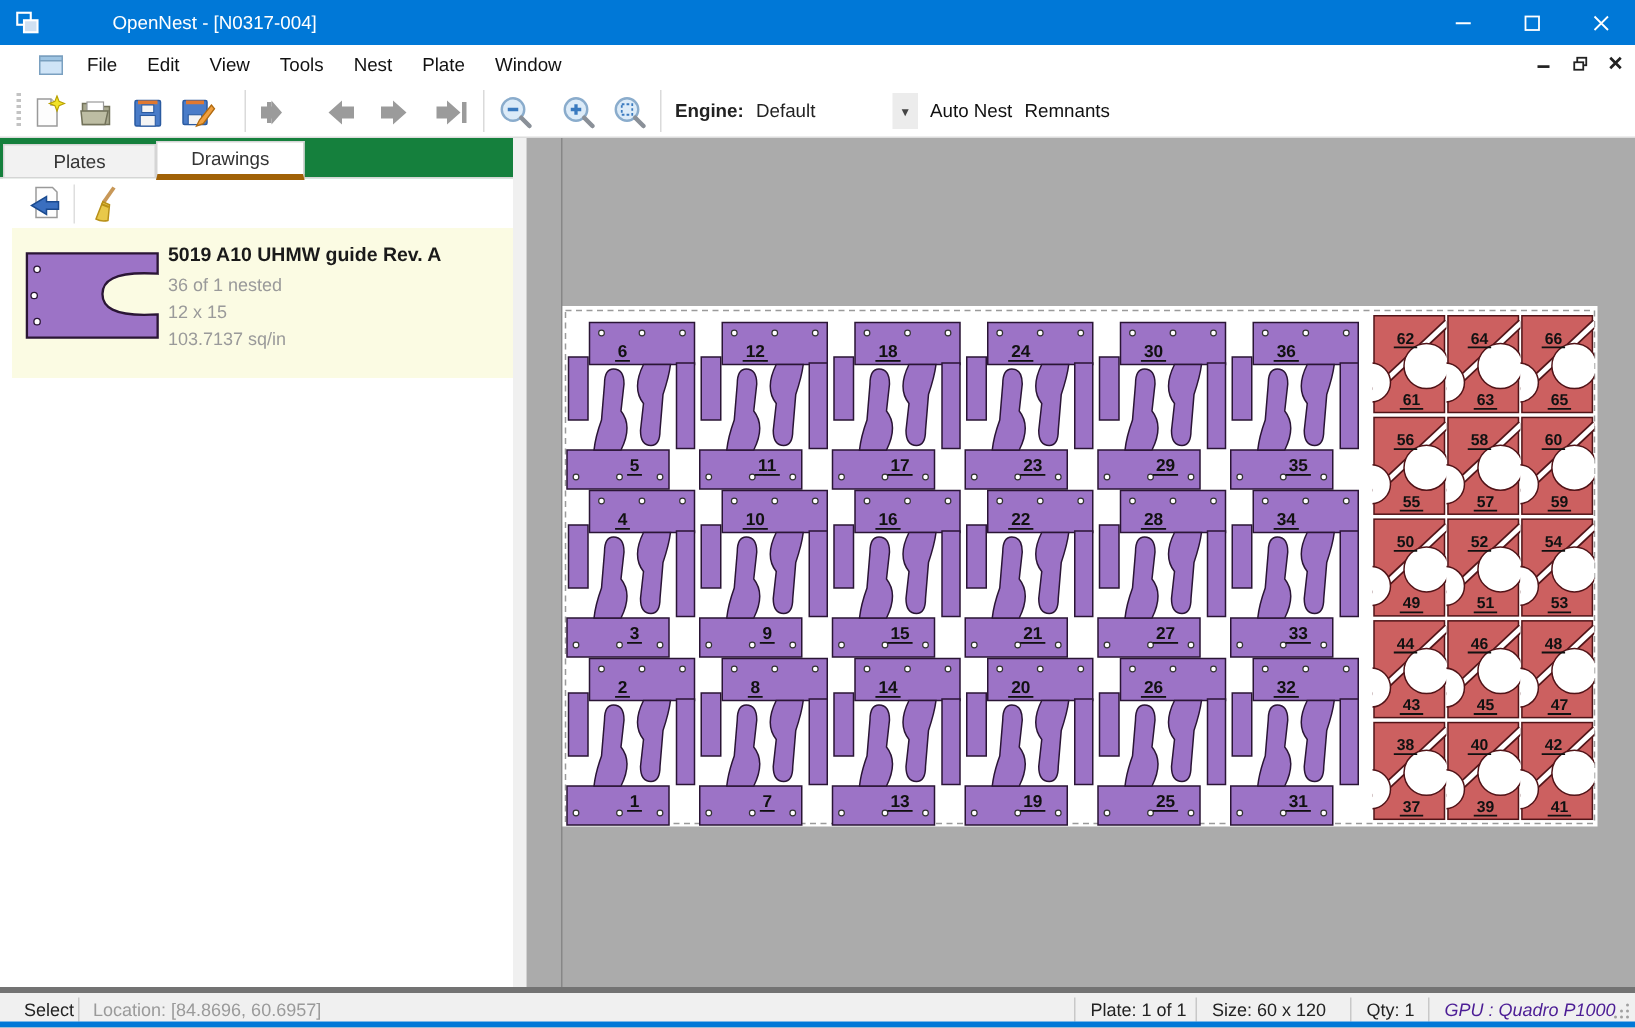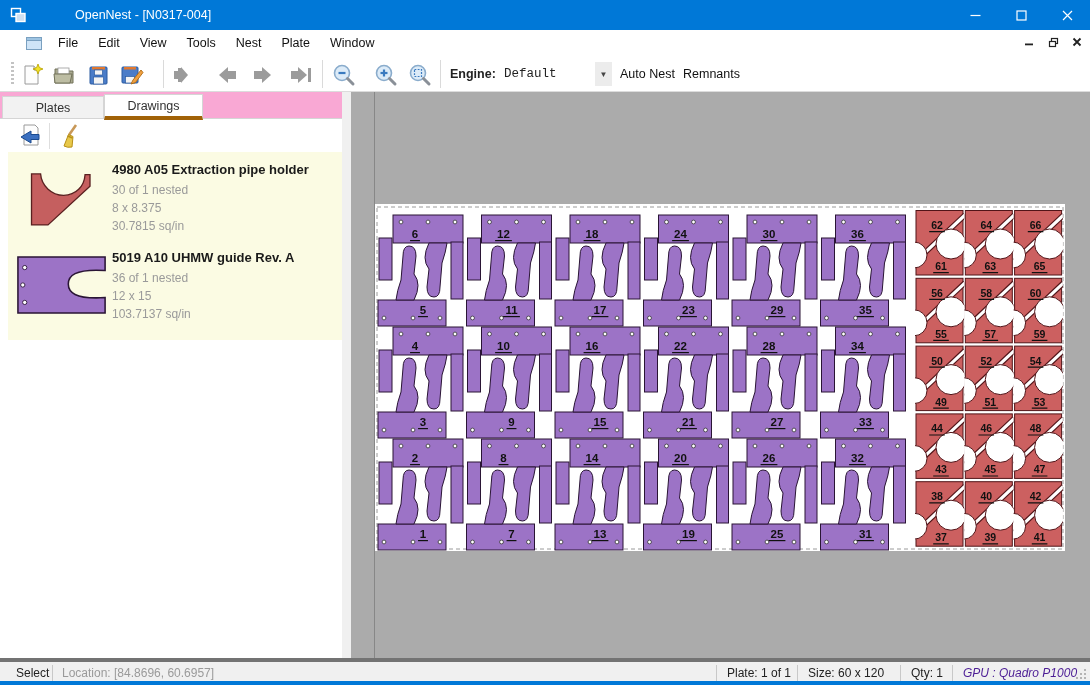--- a/index.html
+++ b/index.html
@@ -21,27 +21,27 @@
   .mdi-btn { width:18px; height:20px; display:flex; align-items:center; justify-content:center; }
 
   
   #toolbar { position:absolute; left:0; top:56px; width:1090px; height:36px; background:#fff; border-bottom:1px solid #dcdcdc; }
   .tb-grip { position:absolute; left:11px; top:6px; width:3px; height:24px;
              background-image:repeating-linear-gradient(#c3c3c3 0 2px, transparent 2px 4px); }
   .tb-btn { position:absolute; top:5px; width:28px; height:27px; display:flex; align-items:center; justify-content:center; }
   .tb-sep { position:absolute; top:4px; width:1px; height:28px; background:#dadada; }
   .tb-label { position:absolute; top:11px; font-size:12.5px; }
   .engine-combo { position:absolute; left:500px; top:6px; width:112px; height:24px; background:#fff; display:flex; align-items:center; }
-  .engine-combo .val { flex:1; padding-left:4px; font-size:12.5px;font-family:Liberation Mono, monospace; }
+  .engine-combo .val { flex:1; padding-left:4px; font-size:12.5px; }
   .engine-combo .drop { width:17px; height:24px; background:#ececec; display:flex; align-items:center; justify-content:center; font-size:8px; color:#444; }
   .tb-textbtn { position:absolute; top:6px; height:24px; display:flex; align-items:center; padding:0 6px; font-size:12.5px; color:#111; }
 
   
   #left-panel { position:absolute; left:0; top:92px; width:342px; height:566px; background:#fff; }
-  .tabstrip { position:absolute; left:0; top:0; width:342px; height:27px; border-bottom:1px solid #d5d5d5; background:#f9a8d4; }
+  .tabstrip { position:absolute; left:0; top:0; width:342px; height:27px; border-bottom:1px solid #d5d5d5; background:#15803d; }
   .tab { position:absolute; top:4px; height:23px; border:1px solid #d5d5d5; background:#f2f2f2; color:#333;
          display:flex; align-items:center; justify-content:center; font-size:12.5px; }
   .tab.active { top:2px; height:26px; background:#fff; border-bottom:4px solid #a16207; z-index:2; }
   .panel-toolbar { position:absolute; left:0; top:27px; width:342px; height:33px; background:#fff; }
   .pt-btn { position:absolute; top:3px; width:28px; height:28px; display:flex; align-items:center; justify-content:center; }
   .pt-sep { position:absolute; left:49px; top:4px; width:1px; height:26px; background:#dedede; }
   #drawings-list { position:absolute; left:8px; top:60px; width:334px; background:#fbfbe3; padding:4px 0 8px 0; }
   .dw-item { position:relative; height:88px; }
   .dw-thumb { position:absolute; left:8px; top:8px; }
   .dw-text { position:absolute; left:104px; top:6px; }
@@ -234,31 +234,20 @@
       <svg width="26" height="26" viewBox="0 0 26 26">
         <line x1="19" y1="2" x2="12" y2="12" stroke="#c89858" stroke-width="2.6"></line>
         <path d="M7,23 L11.5,11.5 L16,13.5 L15,24 Q10.5,25 7,23 Z" fill="#e8c84a" stroke="#b89018"></path>
         <path d="M10.5,13 L15.5,15" stroke="#b89018" stroke-width="1.4"></path>
       </svg>
     </div>
   </div>
 
   <div id="drawings-list">
     <div class="dw-item">
-      <svg class="dw-thumb" width="92" height="70" viewBox="0 0 100 85">
-        <path d="M13,12 L24,12 C25,26 37,38 52,38 C67,38 77,27 78,13 L84,13 L84,27 L33,74 L13,74 Z" stroke="#5a2020" stroke-width="1.6" fill="#c55f5f"></path>
-      </svg>
-      <div class="dw-text">
-        <div class="dw-title">4980 A05 Extraction pipe holder</div>
-        <div class="dw-meta">30 of 1 nested</div>
-        <div class="dw-meta">8 x 8.375</div>
-        <div class="dw-meta">30.7815 sq/in</div>
-      </div>
-    </div>
-    <div class="dw-item">
       <svg class="dw-thumb" width="92" height="66" viewBox="0 0 95 62">
         <path d="M2,2 L92,2 L92,16 C60,14 54,22 54,30 C54,38 60,46 92,44 L92,60 L2,60 Z" stroke="#2a1535" stroke-width="1.6" fill="#9c73c6"></path>
         <circle cx="9" cy="13" r="2.2" fill="#fff" stroke="#2a1535" stroke-width="0.9"></circle>
         <circle cx="7" cy="31" r="2.2" fill="#fff" stroke="#2a1535" stroke-width="0.9"></circle>
         <circle cx="9" cy="49" r="2.2" fill="#fff" stroke="#2a1535" stroke-width="0.9"></circle>
       </svg>
       <div class="dw-text">
         <div class="dw-title">5019 A10 UHMW guide Rev. A</div>
         <div class="dw-meta">36 of 1 nested</div>
         <div class="dw-meta">12 x 15</div>

